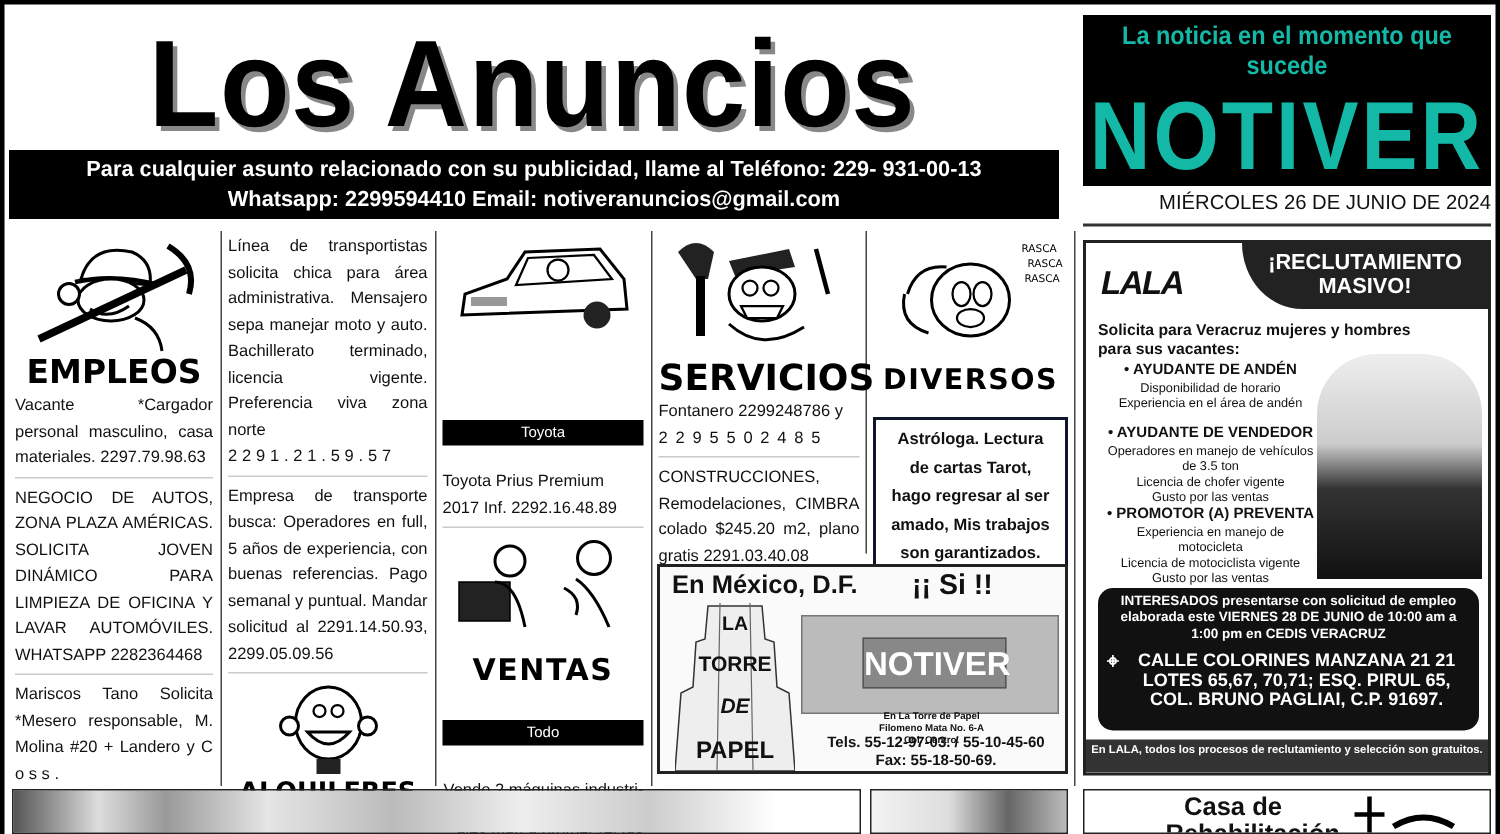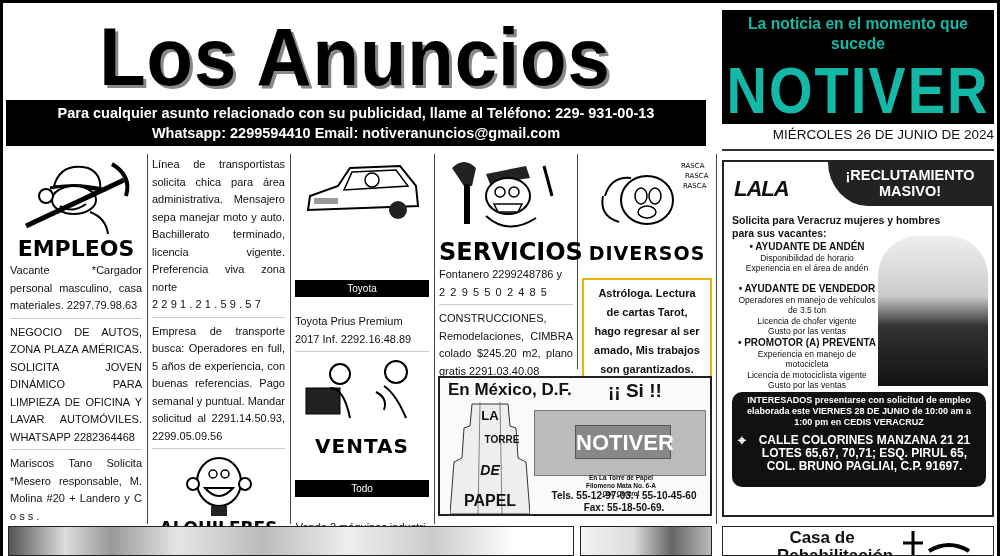--- a/index.html
+++ b/index.html
@@ -23,21 +23,21 @@
   .vsep { position: absolute; top: 154px; height: 370px; border-left: 1.5px solid #444; }
   .ad { font-size: 11px; line-height: 17.5px; text-align: justify; border-bottom: 1.5px solid #ccc; padding-bottom: 3px; margin-bottom: 5px; }
   .ad.spaced { letter-spacing: 3.2px; }
   .section-art { position: relative; text-align: center; }
   .section-word { font-family: "DejaVu Sans", sans-serif; font-weight: 900; color: #000; text-align: center; letter-spacing: 1px; }
   .subhead { background: #000; color: #fff; text-align: center; font-size: 10px; height: 17px; line-height: 17px; margin: 16px 0; }
 
   
   .cartoon { display: block; margin: 0 auto; }
 
-  .diversos-box { border: 2px solid #eab308; padding: 4px 8px; font-size: 11px; font-weight: bold; line-height: 19px; text-align: center; }
+  .diversos-box { border: 2px solid #0f172a; padding: 4px 8px; font-size: 11px; font-weight: bold; line-height: 19px; text-align: center; }
 
   .torre { position: absolute; left: 438px; top: 376px; width: 274px; height: 140px; border: 2px solid #222; background: #fafafa; }
   .torre-head { position: absolute; left: 8px; top: 2px; font-size: 17px; font-weight: 900; }
   .torre-si { position: absolute; left: 168px; top: 2px; font-size: 19px; font-weight: 900; }
   .tower { position: absolute; left: 10px; top: 24px; width: 80px; height: 112px; }
   .tower div { position: absolute; font-weight: 900; text-align: center; color: #111; }
   .paper-stack { position: absolute; left: 94px; top: 32px; width: 172px; height: 66px; background: #bbb; border: 1px solid #777; }
   .paper-stack .nv { position: absolute; left: 40px; top: 14px; width: 96px; height: 34px; background: #888; color: #fff; font-size: 22px; font-weight: 900; text-align: center; line-height: 34px; border: 1px solid #555; }
   .torre-addr { position: absolute; left: 140px; top: 98px; font-size: 6.5px; font-weight: bold; text-align: center; line-height: 8px; }
   .torre-tels { position: absolute; left: 98px; top: 112px; font-size: 10px; font-weight: bold; text-align: center; width: 172px; line-height: 12px; }
@@ -200,21 +200,21 @@
 <div class="torre">
   <div class="torre-head">En México, D.F.</div>
   <div class="torre-si">¡¡ Si !!</div>
   <div class="tower">
     <svg width="80" height="112" viewBox="0 0 80 112" style="position:absolute;left:0;top:0">
       <path d="M22 2 L58 2 L60 24 L66 26 L68 56 L76 60 L80 112 L0 112 L4 60 L12 56 L14 26 L20 24 Z" fill="#eee" stroke="#333" stroke-width="1"></path>
       <line x1="30" y1="0" x2="28" y2="112" stroke="#666" stroke-width="0.8"></line>
       <line x1="50" y1="0" x2="52" y2="112" stroke="#666" stroke-width="0.8"></line>
     </svg>
     <div style="left:24px;top:6px;width:32px;font-size:13px">LA</div>
-    <div style="left:16px;top:32px;width:72px;font-size:10px">TORRE</div>
+    <div style="left:4px;top:32px;width:72px;font-size:14px">TORRE</div>
     <div style="left:4px;top:60px;width:72px;font-size:14px;font-style:italic">DE</div>
     <div style="left:0;top:90px;width:80px;font-size:16px">PAPEL</div>
   </div>
   <div class="paper-stack">
     <div class="nv">NOTIVER</div>
   </div>
   <div class="torre-addr" style="white-space:pre-line;top:96px;left:146px">En La Torre de Papel
 Filomeno Mata No. 6-A
 Col. Centro.</div>
   <div class="torre-tels">
@@ -249,20 +249,21 @@
     <div>Gusto por las ventas</div>
   </div>
 
   <div class="lala-dark">
     <div style="padding:0 6px">INTERESADOS presentarse con solicitud de empleo elaborada este VIERNES 28 DE JUNIO de 10:00 am a 1:00 pm en CEDIS VERACRUZ</div>
     <div class="addr" style="display:flex;padding:0 6px">
       <span style="font-size:14px;margin-right:3px">⌖</span>
       <span>CALLE COLORINES MANZANA 21 21 LOTES 65,67, 70,71; ESQ. PIRUL 65, COL. BRUNO PAGLIAI, C.P. 91697.</span>
     </div>
   </div>
+  <div class="lala-foot">En LALA, todos los procesos de reclutamiento y selección son gratuitos.</div>
 </div>
 
 <div class="photo-strip"></div>
 <div class="photo2"></div>
 <div class="casa">
   <div class="casa-t">Casa de Rehabilitación</div>
   <svg width="80" height="30" viewBox="0 0 80 30" style="position:absolute;left:176px;top:2px">
     <path d="M14 2 L14 28 M4 14 L24 14" stroke="#000" stroke-width="3"></path>
     <path d="M30 22 Q50 10 70 22" fill="none" stroke="#000" stroke-width="4"></path>
   </svg>

